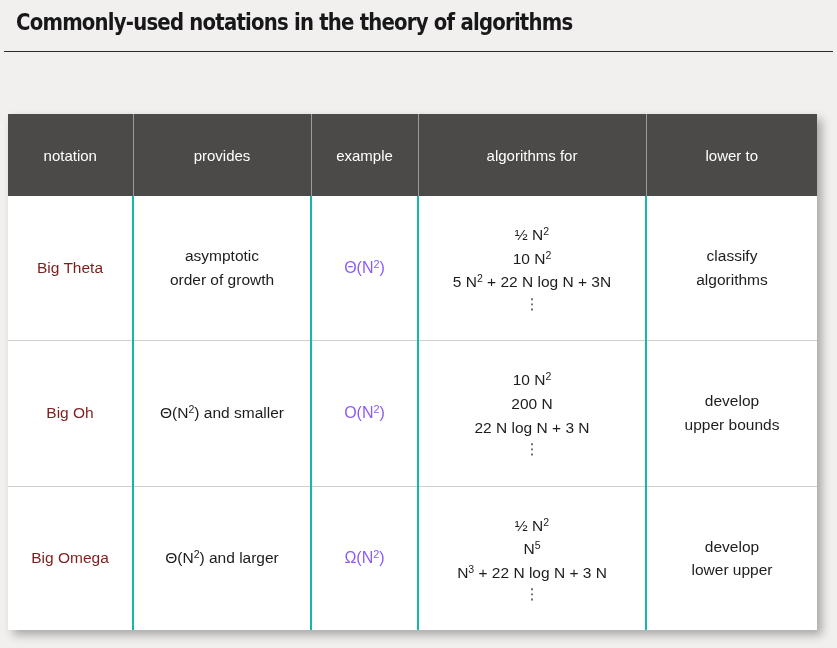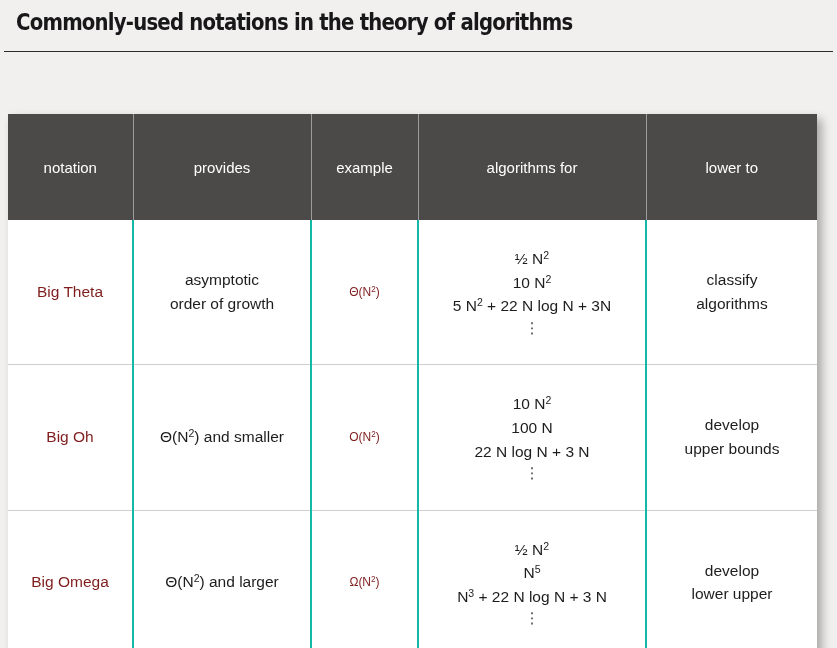--- a/index.html
+++ b/index.html
@@ -51,21 +51,21 @@
     left: 8px;
     top: 114px;
     width: 809px;
     background: #ffffff;
     border-collapse: collapse;
     table-layout: fixed;
     box-shadow: 5px 5px 9px rgba(0,0,0,0.30);
   }
   #notation-table td,
   #notation-table th {
-    padding: 16px;
+    padding: 4px;
     margin: 0;
     vertical-align: middle;
     text-align: center;
     font-weight: normal;
   }
 
   
   col.c0 { width: 125px; }
   col.c1 { width: 178px; }
   col.c2 { width: 107px; }
@@ -93,22 +93,22 @@
 
   tbody tr { height: 146px; }
   tbody tr.r0 { height: 144px; }
   tbody tr.r2 { height: 144px; }
 
   .cell-notation {
     color: #7f1d1d;
     font-size: 15.5px;
   }
   .cell-example {
-    color: #7f1d1d;
-    font-size: 12px;
+    color: #8b5cf6;
+    font-size: 16px;
   }
   .stack-line { display: block; white-space: nowrap; }
   .dots {
     display: block;
     color: #4a4a4a;
     font-size: 15px;
     line-height: 1.1;
     margin-top: 2px;
     letter-spacing: 0;
   }
@@ -167,21 +167,21 @@
       <tr class="r1">
         <td class="cell-notation">Big Oh</td>
         <td>
           <span class="stack-line">Θ(N<sup>2</sup>) and smaller</span>
         </td>
         <td class="cell-example">
           <span class="stack-line">O(N<sup>2</sup>)</span>
         </td>
         <td>
           <span class="stack-line">10 N<sup>2</sup></span>
-          <span class="stack-line">100 N</span>
+          <span class="stack-line">200 N</span>
           <span class="stack-line">22 N log N + 3 N</span>
           <span class="dots">⋮</span>
         </td>
         <td>
           <span class="stack-line">develop</span>
           <span class="stack-line">upper bounds</span>
         </td>
       </tr>
       <tr class="r2">
         <td class="cell-notation">Big Omega</td>

